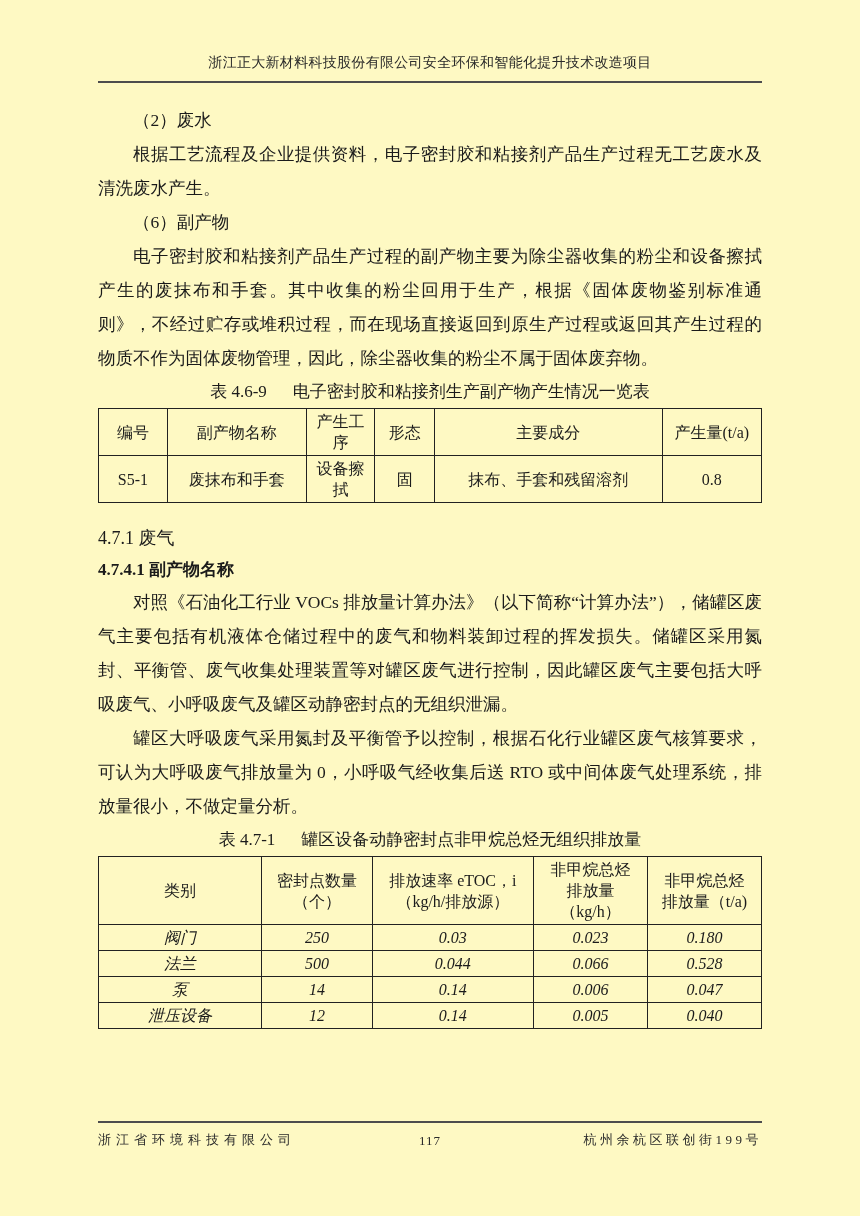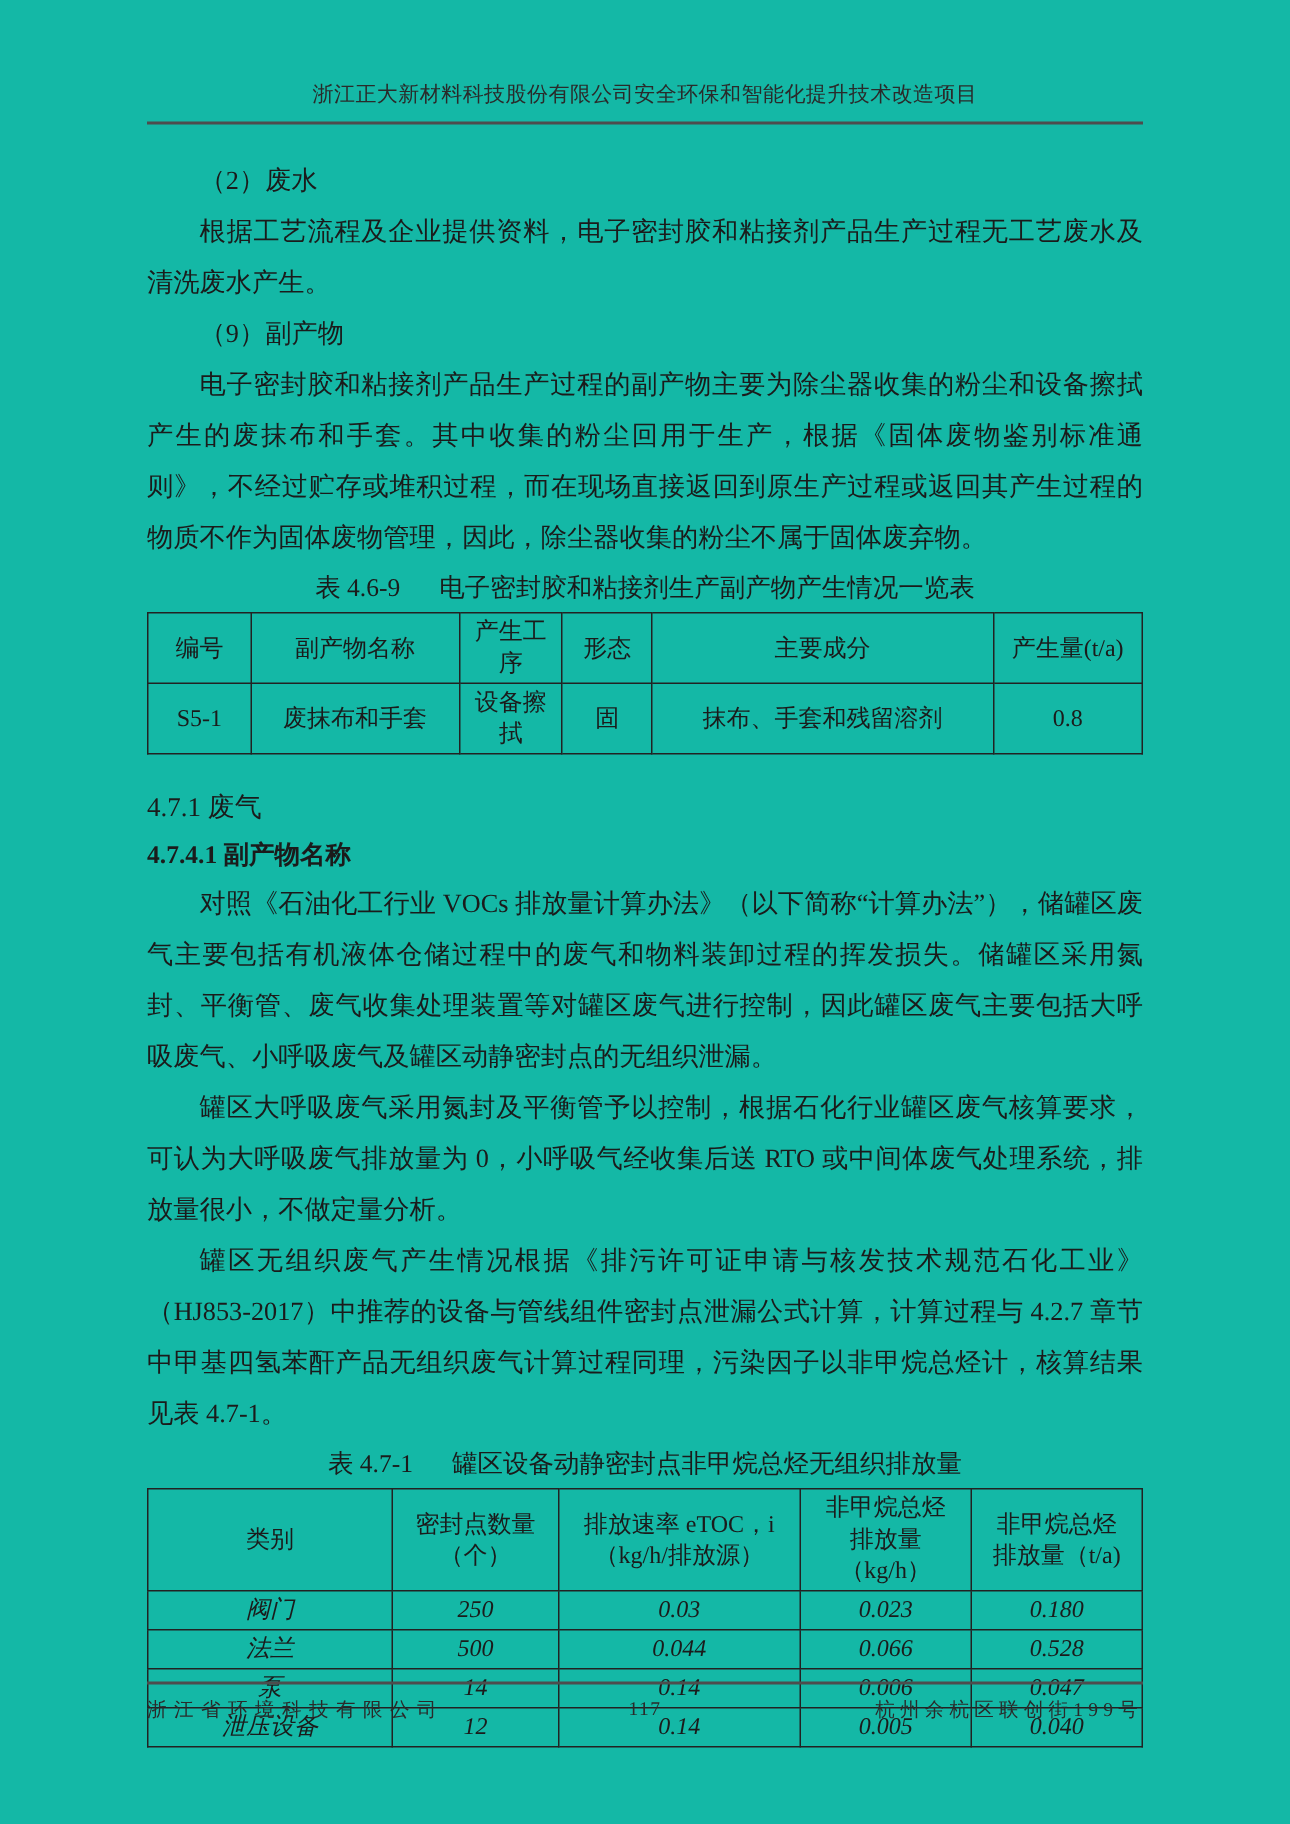--- a/index.html
+++ b/index.html
@@ -1,21 +1,21 @@
 <!DOCTYPE html>
 <html><head>
 <meta charset="utf-8">
 <style>
   * { margin: 0; padding: 0; box-sizing: border-box; }
   html, body { background: #ffffff; }
   .page {
     position: relative;
     width: 860px;
     height: 1216px;
-    background: #14b8a6;
+    background: #fef9c3;
     color: #1b1b1b;
     font-family: "Liberation Serif", "DejaVu Serif", serif;
     overflow: hidden;
   }
   
   .doc-header {
     margin: 0 98px;
     padding-top: 54px;
     padding-bottom: 9px;
     border-bottom: 2px solid #4d4d4d;
@@ -88,21 +88,21 @@
   .t471 td { height: 22px; font-style: italic; }
   
   .doc-footer {
     position: absolute;
     left: 98px;
     right: 98px;
     top: 1121px;
     border-top: 2px solid #4d4d4d;
     padding-top: 8px;
     display: flex;
-    align-items: flex-start;
+    align-items: flex-end;
     font-size: 13px;
     color: #2a2a2a;
   }
   .doc-footer .left  { flex: 1; text-align: left;  letter-spacing: 5px; }
   .doc-footer .mid   { width: 80px; text-align: center; letter-spacing: 1px; }
   .doc-footer .right { flex: 1; text-align: right; letter-spacing: 3.5px; }
 </style>
 </head>
 <body>
 
@@ -111,21 +111,21 @@
   <div class="doc-header">
     <div class="title">浙江正大新材料科技股份有限公司安全环保和智能化提升技术改造项目</div>
   </div>
 
   <div class="content">
 
     <div class="sub-label first">（2）废水</div>
 
     <div class="para">根据工艺流程及企业提供资料，电子密封胶和粘接剂产品生产过程无工艺废水及清洗废水产生。</div>
 
-    <div class="sub-label">（9）副产物</div>
+    <div class="sub-label">（6）副产物</div>
 
     <div class="para">电子密封胶和粘接剂产品生产过程的副产物主要为除尘器收集的粉尘和设备擦拭产生的废抹布和手套。其中收集的粉尘回用于生产，根据《固体废物鉴别标准通则》，不经过贮存或堆积过程，而在现场直接返回到原生产过程或返回其产生过程的物质不作为固体废物管理，因此，除尘器收集的粉尘不属于固体废弃物。</div>
 
     <div class="table-caption">
       <span class="cap-label">表 4.6-9</span><span class="cap-title">电子密封胶和粘接剂生产副产物产生情况一览表</span>
     </div>
 
     <table class="t469">
       <colgroup>
         <col style="width:10.4%">
@@ -153,21 +153,20 @@
         <td>0.8</td>
       </tr>
     </tbody>
       </table>
 
     <div class="h2">4.7.1 废气</div>
     <div class="h3">4.7.4.1 副产物名称</div>
 
     <div class="para">对照《石油化工行业 VOCs 排放量计算办法》（以下简称“计算办法”），储罐区废气主要包括有机液体仓储过程中的废气和物料装卸过程的挥发损失。储罐区采用氮封、平衡管、废气收集处理装置等对罐区废气进行控制，因此罐区废气主要包括大呼吸废气、小呼吸废气及罐区动静密封点的无组织泄漏。</div>
     <div class="para">罐区大呼吸废气采用氮封及平衡管予以控制，根据石化行业罐区废气核算要求，可认为大呼吸废气排放量为 0，小呼吸气经收集后送 RTO 或中间体废气处理系统，排放量很小，不做定量分析。</div>
-    <div class="para">罐区无组织废气产生情况根据《排污许可证申请与核发技术规范石化工业》（HJ853-2017）中推荐的设备与管线组件密封点泄漏公式计算，计算过程与 4.2.7 章节中甲基四氢苯酐产品无组织废气计算过程同理，污染因子以非甲烷总烃计，核算结果见表 4.7-1。</div>
 
     <div class="table-caption">
       <span class="cap-label">表 4.7-1</span><span class="cap-title">罐区设备动静密封点非甲烷总烃无组织排放量</span>
     </div>
 
     <table class="t471">
       <colgroup>
         <col style="width:24.6%">
           <col style="width:16.7%">
           <col style="width:24.3%">

